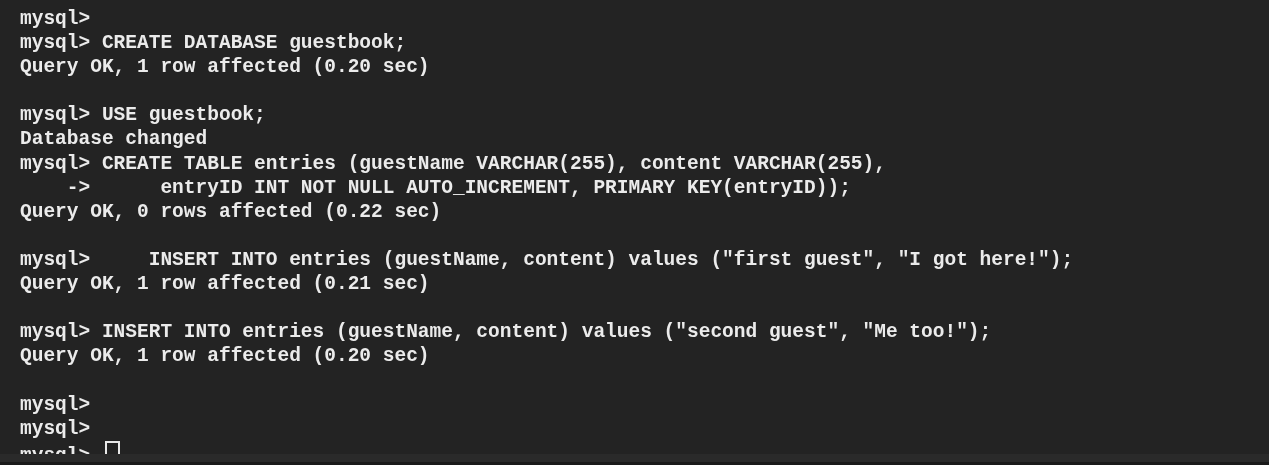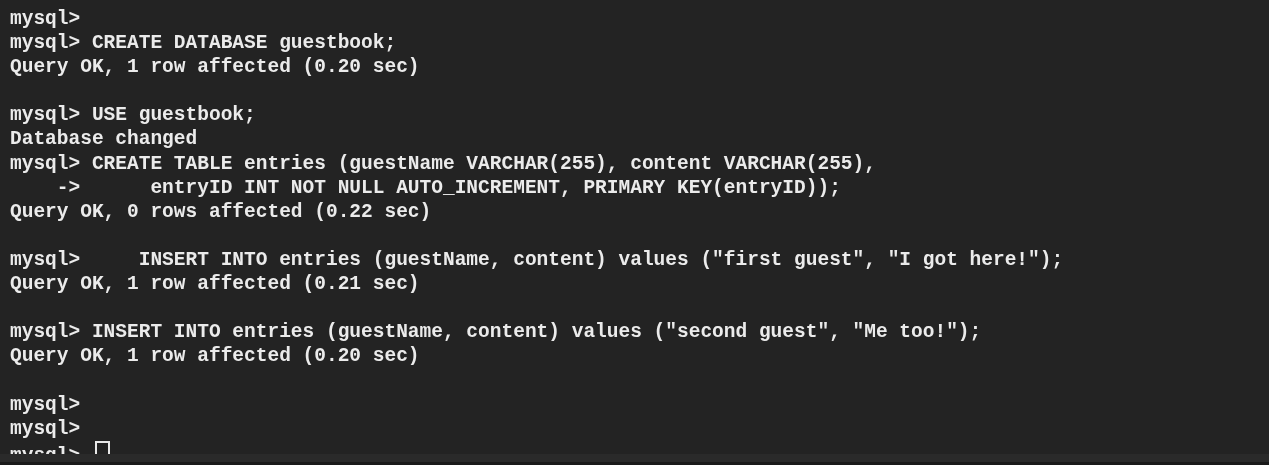--- a/index.html
+++ b/index.html
@@ -18,20 +18,21 @@
     position: absolute;
     inset: 0;
     padding: 7px 0 0 10px;
     font-family: "Liberation Mono", "DejaVu Sans Mono", monospace;
     font-weight: bold;
     font-size: 19.5px;
     line-height: 24.1px;
     color: #ebebeb;
     white-space: pre;
     letter-spacing: 0;
+    margin-left: 10px;
   }
   .term-line {
     height: 24.1px;
     white-space: pre;
   }
   .cursor {
     display: inline-block;
     width: 11px;
     height: 19px;
     border: 2px solid #e9e9e9;

